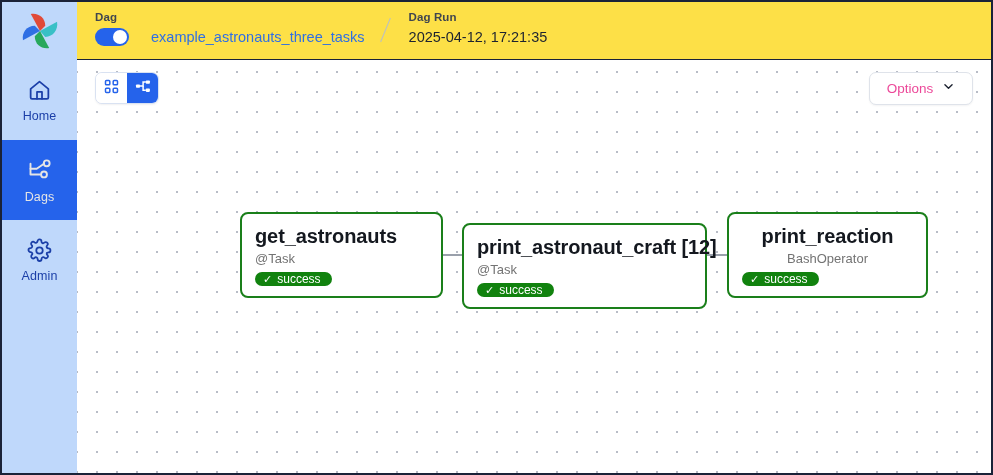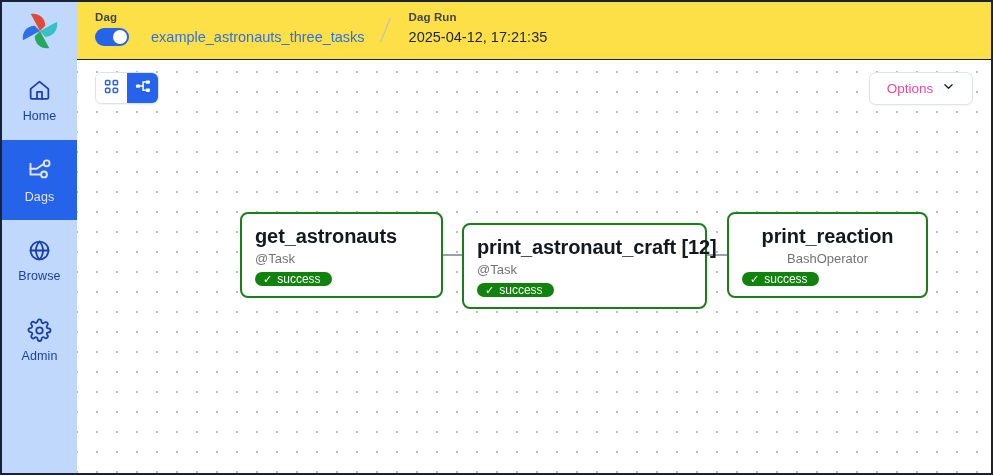--- a/index.html
+++ b/index.html
@@ -309,30 +309,20 @@
             <path d="M4 6v9.5h8.5"></path>
             <path d="M4 10.5h5.5L16 6"></path>
             <circle cx="18.4" cy="5.6" r="2.6"></circle>
             <circle cx="16" cy="15.5" r="2.6"></circle>
           </svg>
         </span>
         <span class="nav-label">Dags</span>
       </a>
 
 
-      <a class="nav-item">
-        <span>
-          <svg width="25" height="25" viewBox="0 0 24 24" fill="none" stroke="currentColor" stroke-width="1.7" stroke-linecap="round" stroke-linejoin="round">
-            <circle cx="12" cy="12" r="8.6"></circle>
-            <path d="M3.4 12h17.2"></path>
-            <path d="M12 3.4c2.3 2.4 3.4 5.4 3.4 8.6s-1.1 6.2-3.4 8.6c-2.3-2.4-3.4-5.4-3.4-8.6S9.7 5.8 12 3.4z"></path>
-          </svg>
-        </span>
-        <span class="nav-label">Browse</span>
-      </a>
 
       <a class="nav-item">
         <span>
           <svg width="25" height="25" viewBox="0 0 24 24" fill="none" stroke="currentColor" stroke-width="1.7" stroke-linecap="round" stroke-linejoin="round">
             <circle cx="12" cy="12" r="3.1"></circle>
             <path d="M19.1 14.4a1.6 1.6 0 0 0 .32 1.76l.06.06a1.9 1.9 0 1 1-2.7 2.7l-.06-.06a1.6 1.6 0 0 0-1.76-.32 1.6 1.6 0 0 0-.97 1.47v.17a1.9 1.9 0 0 1-3.8 0v-.09a1.6 1.6 0 0 0-1.05-1.47 1.6 1.6 0 0 0-1.76.32l-.06.06a1.9 1.9 0 1 1-2.7-2.7l.06-.06a1.6 1.6 0 0 0 .32-1.76 1.6 1.6 0 0 0-1.47-.97H3.3a1.9 1.9 0 0 1 0-3.8h.09a1.6 1.6 0 0 0 1.47-1.05 1.6 1.6 0 0 0-.32-1.76l-.06-.06a1.9 1.9 0 1 1 2.7-2.7l.06.06a1.6 1.6 0 0 0 1.76.32h.08A1.6 1.6 0 0 0 10.05 3.4V3.3a1.9 1.9 0 0 1 3.8 0v.09a1.6 1.6 0 0 0 .97 1.47 1.6 1.6 0 0 0 1.76-.32l.06-.06a1.9 1.9 0 1 1 2.7 2.7l-.06.06a1.6 1.6 0 0 0-.32 1.76v.08a1.6 1.6 0 0 0 1.47.97h.17a1.9 1.9 0 0 1 0 3.8h-.09a1.6 1.6 0 0 0-1.47.97z"></path>
           </svg>
         </span>
         <span class="nav-label">Admin</span>
       </a>

